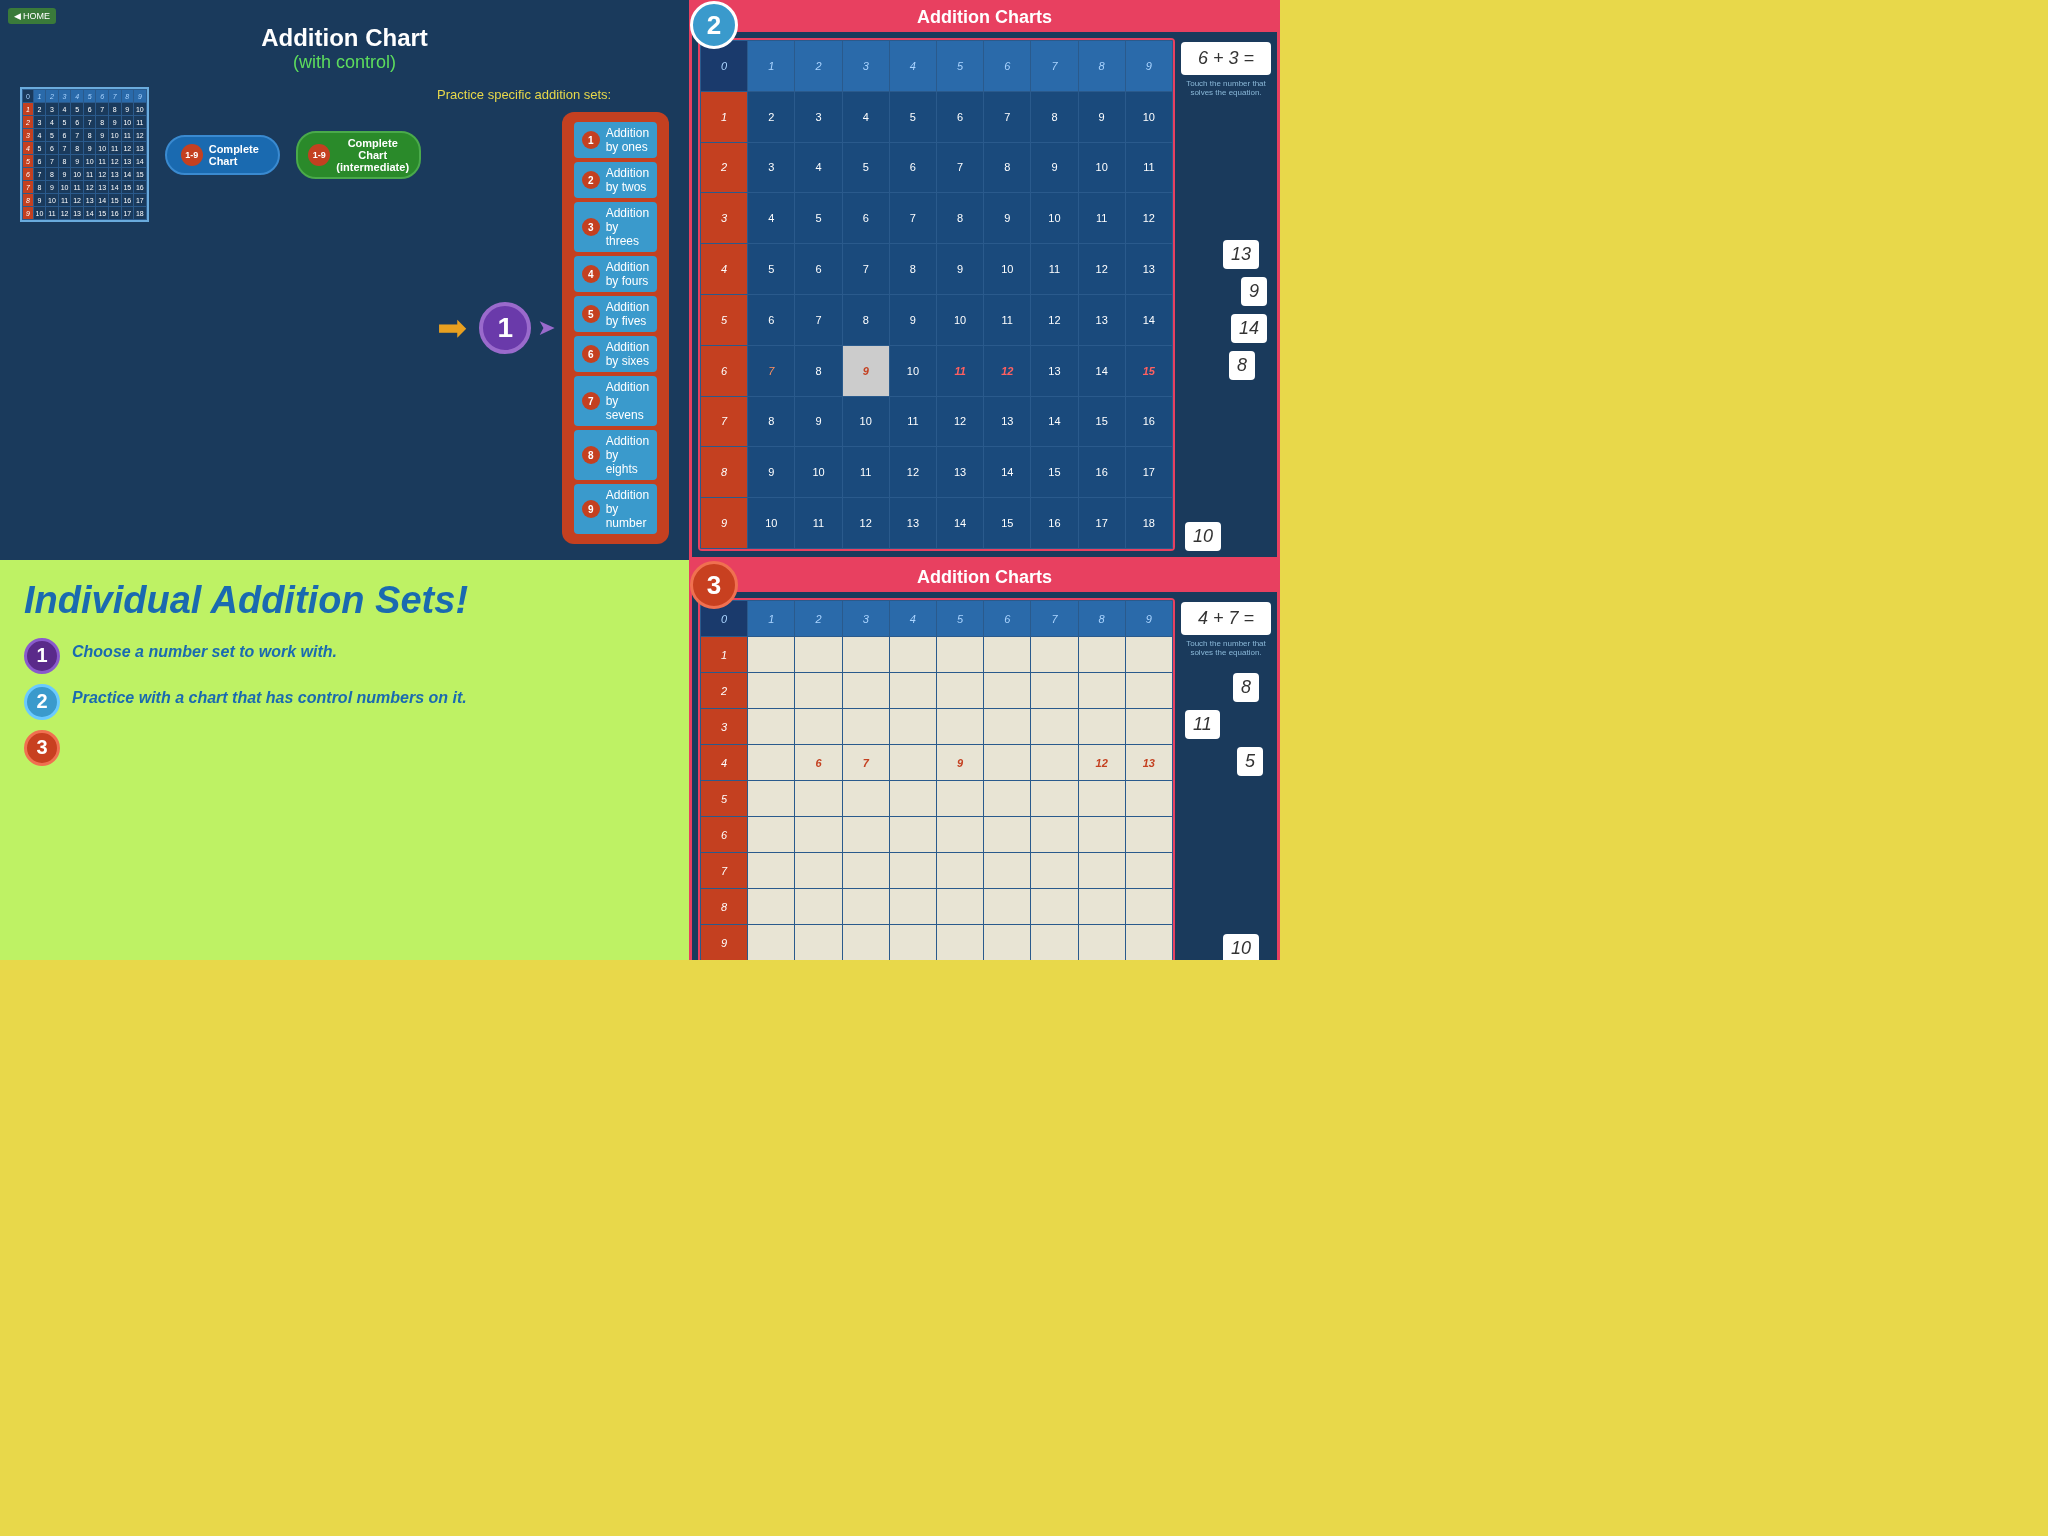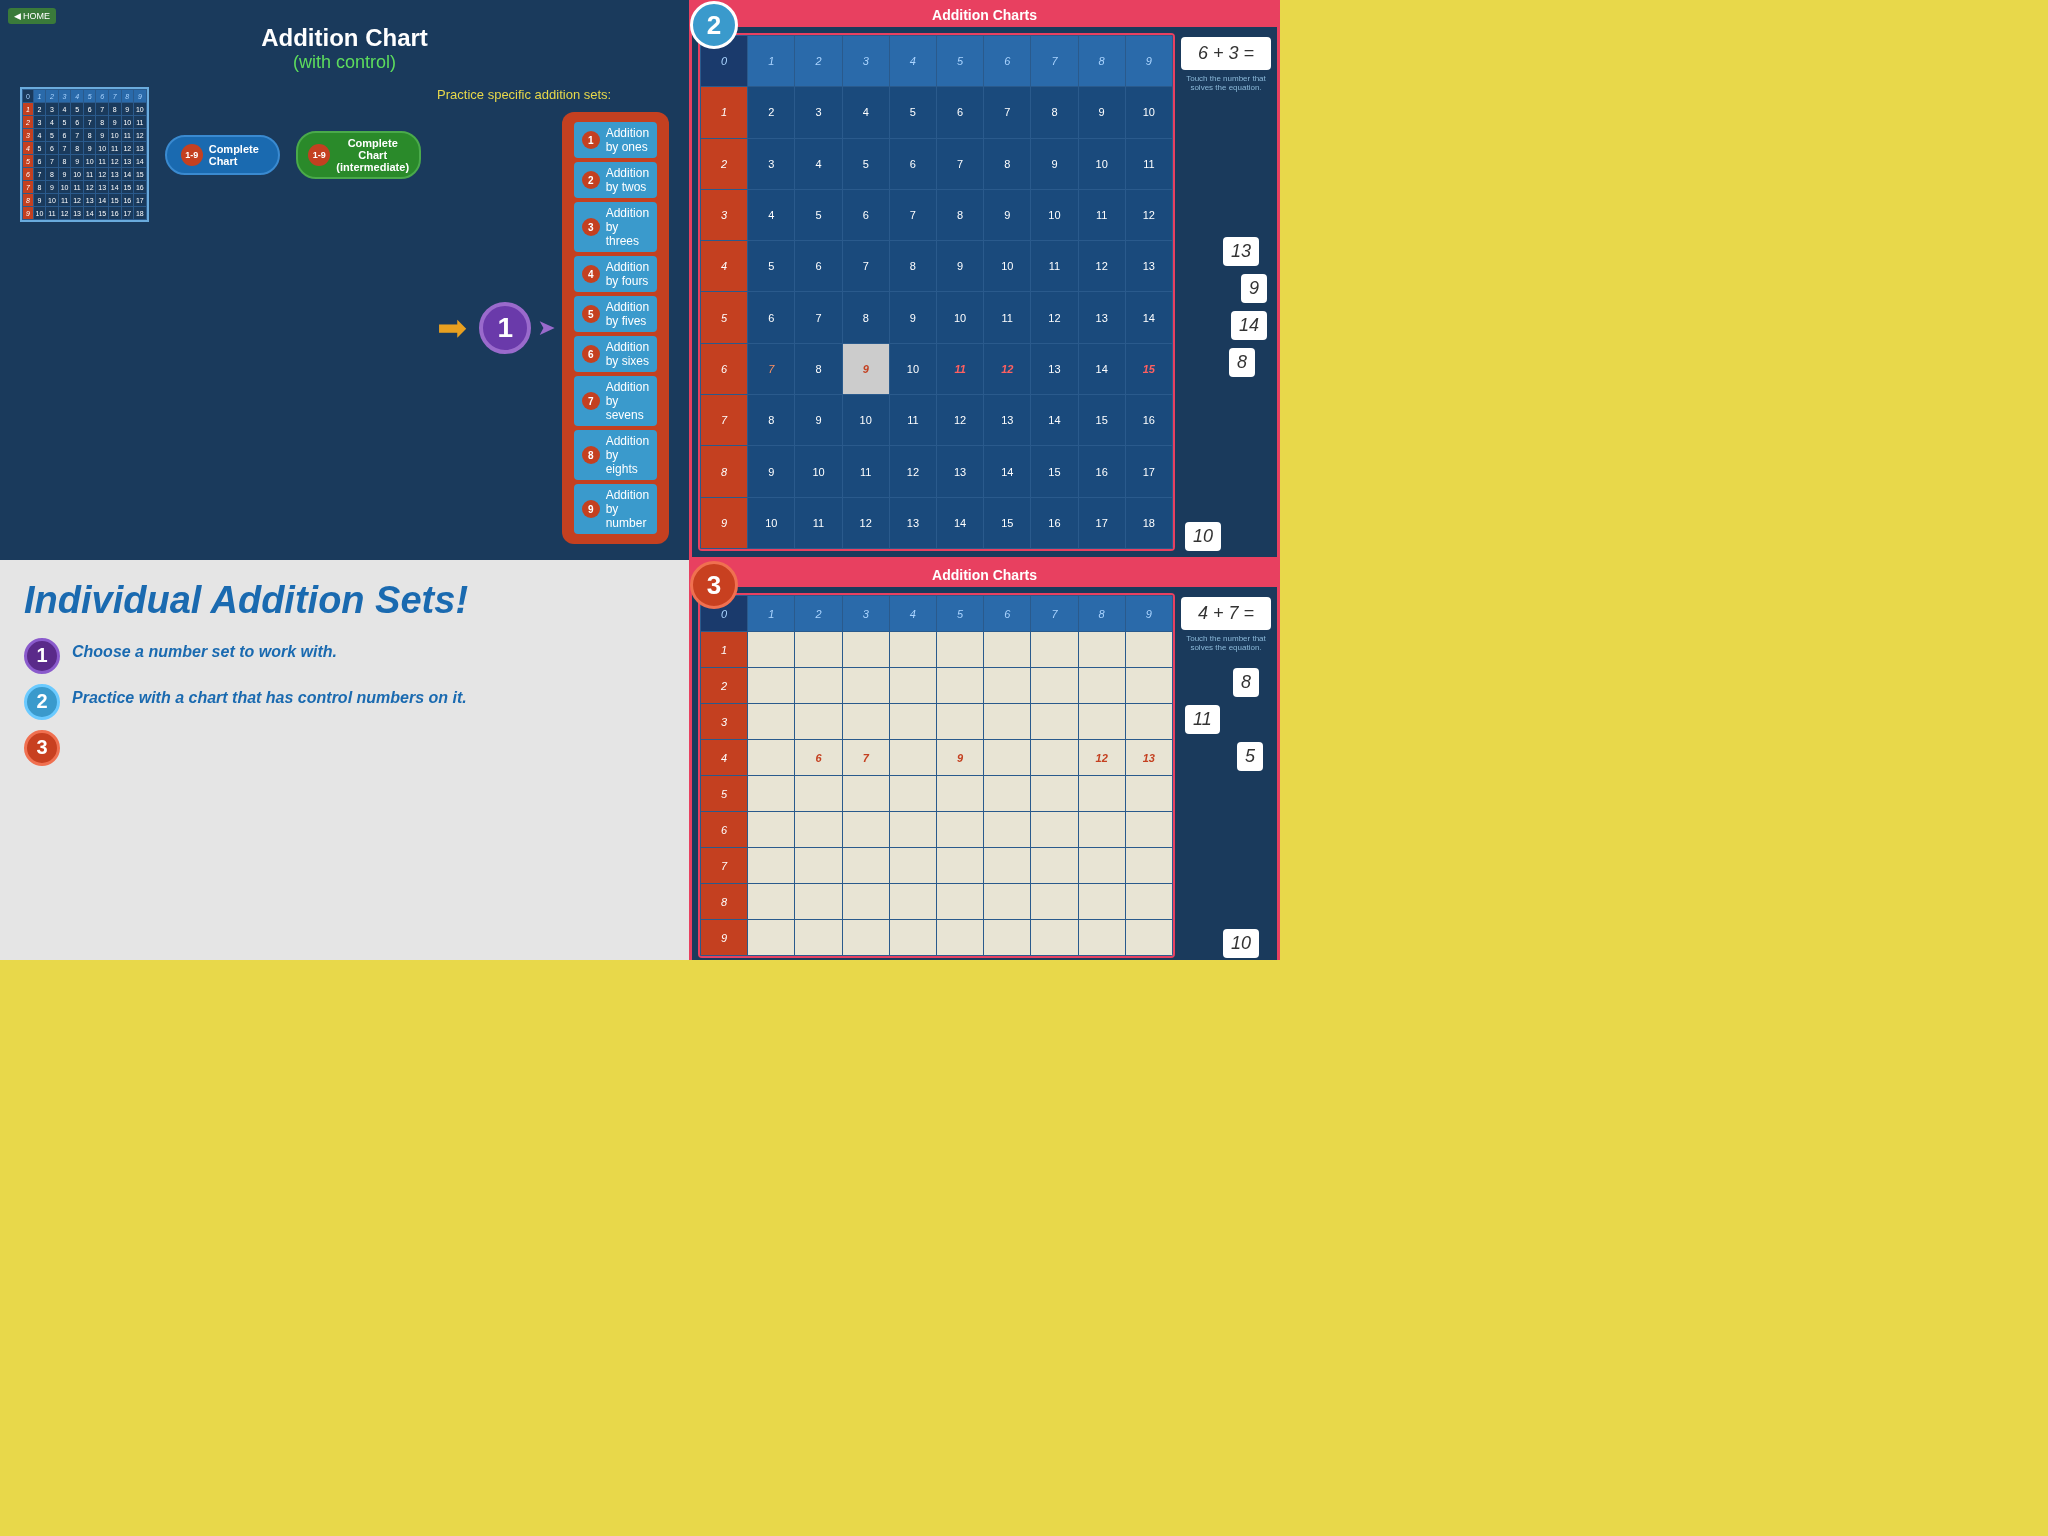--- a/index.html
+++ b/index.html
@@ -185,21 +185,21 @@
       border: 3px solid #e84060;
       position: relative;
       display: flex;
       flex-direction: column;
     }
     .panel-header {
       background: #e84060;
       color: white;
       text-align: center;
       padding: 4px;
-      font-size: 14px;
+      font-size: 18px;
       font-weight: bold;
     }
     .panel-num-badge {
       position: absolute;
       top: -2px;
       left: -2px;
       width: 48px;
       height: 48px;
       background: #3a9acc;
       border: 3px solid white;
@@ -291,21 +291,21 @@
       padding: 4px 8px;
       font-size: 18px;
       font-style: italic;
       color: #333;
       align-self: flex-end;
       margin-right: 4px;
     }
 
     
     .bottom-left {
-      background: #e5e5e5;
+      background: #bef264;
       padding: 20px 24px;
       display: flex;
       flex-direction: column;
       gap: 12px;
     }
     .big-title {
       color: #1a6ab0;
       font-size: 38px;
       font-weight: bold;
       font-style: italic;

